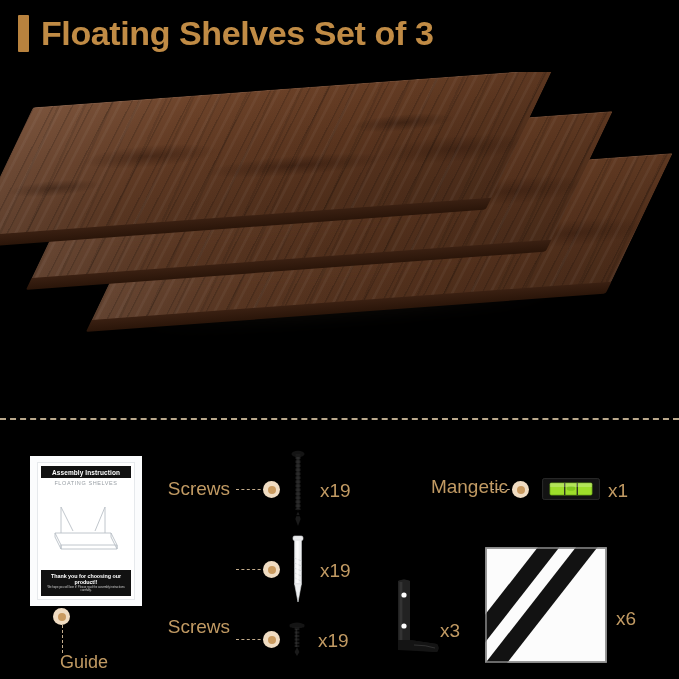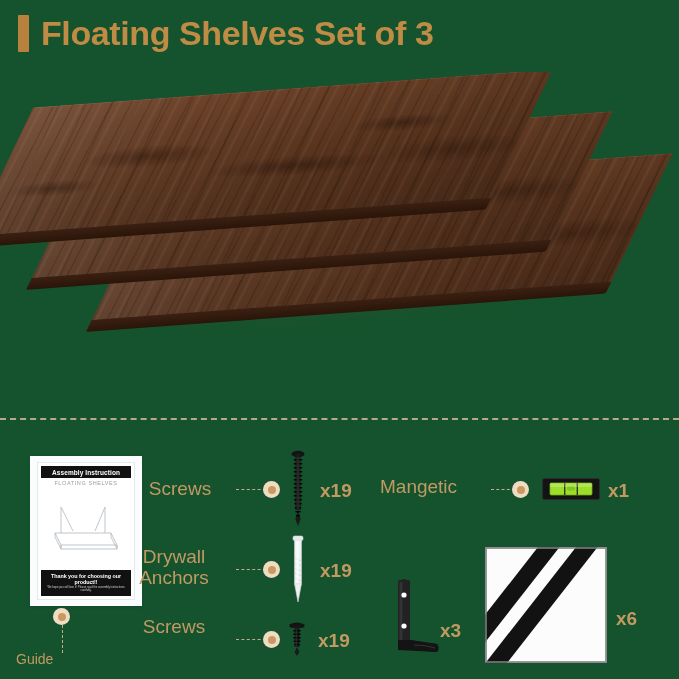--- a/index.html
+++ b/index.html
@@ -13,21 +13,21 @@
   body {
     font-family: "Liberation Sans", sans-serif;
     background: #f7f2e9;
     position: relative;
   }
 
   #page {
     position: relative;
     width: 679px;
     height: 679px;
-    background: #14532d;
+    background: #000000;
   }
 
   
   #title-row {
     position: absolute;
     left: 18px;
     top: 14px;
     display: flex;
     align-items: center;
     gap: 12px;
@@ -139,29 +139,29 @@
     width: 679px;
     height: 251px;
   }
 
   .part-label {
     position: absolute;
     color: #c19a63;
     font-size: 19px;
     font-weight: 500;
     line-height: 1.12;
-    text-align: center;
-  }
-  .part-label.center { text-align: left; }
+    text-align: right;
+  }
+  .part-label.center { text-align: right; }
 
   .qty {
     position: absolute;
     color: #c19a63;
     font-size: 19px;
-    font-weight: 700;
+    font-weight: 400;
   }
 
   
   .dot {
     position: absolute;
     width: 17px;
     height: 17px;
     border-radius: 50%;
     background: #f0dcc2;
     display: flex;
@@ -306,21 +306,21 @@
         </div>
         <div id="booklet-footer">
           <div id="booklet-footer-title">Thank you for choosing our product!!</div>
           <div id="booklet-footer-note">We hope you will love it! Please read the assembly instructions carefully.</div>
         </div>
       </div>
     </div>
 
     <div class="dot" style="left:53px; top:180px;"></div>
     <div class="dash-v" style="left:61.5px; top:197px; height:28px;"></div>
-    <div class="part-label center" style="left:16px; top:224px; width:92px; font-size:14px;">Guide</div>
+    <div class="part-label center" style="left:16px; top:224px; width:92px; font-size:18px;">Guide</div>
 
     <div class="part-label" style="left:130px; top:50px; width:100px;">Screws</div>
     <div class="dash-h" style="left:236px; top:61px; width:30px;"></div>
     <div class="dot" style="left:263px; top:53px;"></div>
 
     <div class="icon-box" style="left:283px; top:20px; width:30px; height:80px;">
       <svg width="18" height="78" viewBox="0 0 18 78">
         <ellipse cx="9" cy="5" rx="6.5" ry="3.2" fill="#141414"></ellipse>
         <rect x="6.4" y="5" width="5.2" height="56" fill="#1a1a1a"></rect>
         <path d="M9 61 L11.6 70 L9 77 L6.4 70 Z" fill="#1a1a1a"></path>
@@ -339,24 +339,20 @@
           <rect x="5.2" y="54" width="7.6" height="1.5" rx="0.7"></rect>
           <rect x="5.6" y="58" width="6.8" height="1.5" rx="0.7"></rect>
           <rect x="6.2" y="62" width="5.6" height="1.4" rx="0.7"></rect>
           <rect x="6.8" y="66" width="4.4" height="1.3" rx="0.6"></rect>
         </g>
         <rect x="7.4" y="8" width="3.2" height="52" fill="#3a3a3a" opacity="0.55"></rect>
       </svg>
     </div>
     <div class="qty" style="left:320px; top:52px;">x19</div>
 
-    <div class="part-label" style="left:118px; top:118px; width:112px;">
-      <div>Drywall</div>
-      <div>Anchors</div>
-    </div>
     <div class="dash-h" style="left:236px; top:141px; width:30px;"></div>
     <div class="dot" style="left:263px; top:133px;"></div>
 
     <div class="icon-box" style="left:283px; top:105px; width:30px; height:72px;">
       <svg width="20" height="70" viewBox="0 0 20 70">
         <rect x="5" y="2" width="10" height="4.5" rx="1.6" fill="#e9eaec" stroke="#d3d5d8" stroke-width="0.6"></rect>
         <rect x="6.6" y="6" width="6.8" height="44" fill="#eef0f1" stroke="#d9dbde" stroke-width="0.6"></rect>
         <path d="M6.6 50 L13.4 50 L10 68 Z" fill="#eef0f1" stroke="#d9dbde" stroke-width="0.6"></path>
         <g stroke="#cfd2d5" stroke-width="0.8" fill="none">
           <path d="M6.6 24 L13.4 27"></path>

